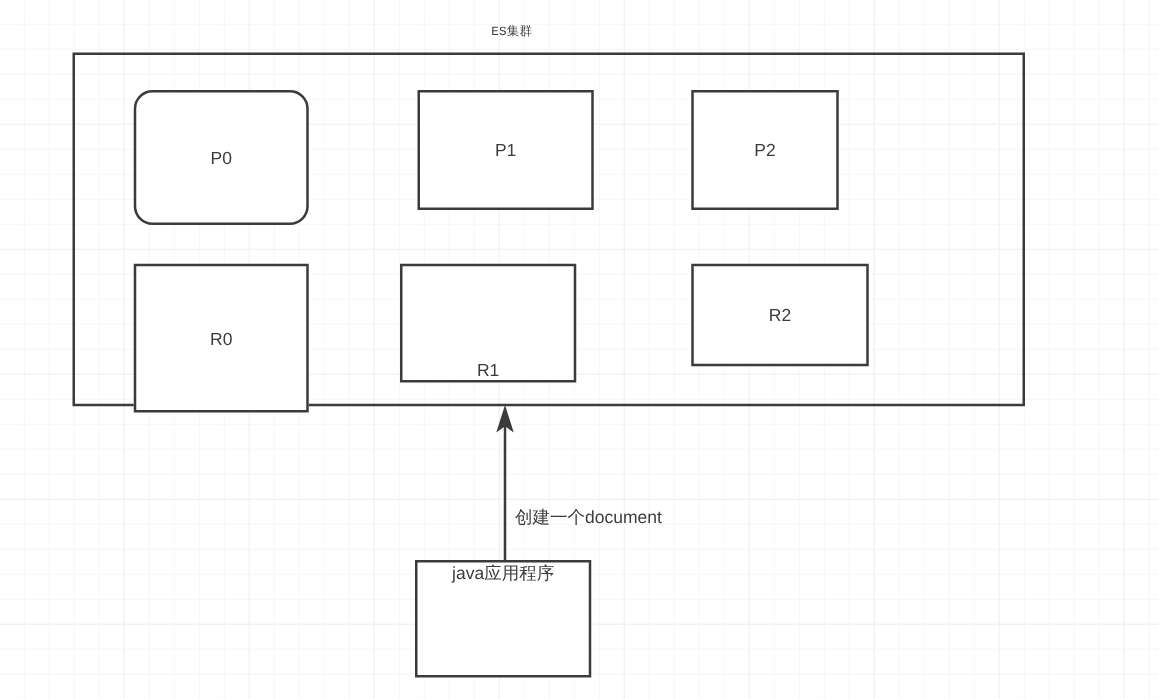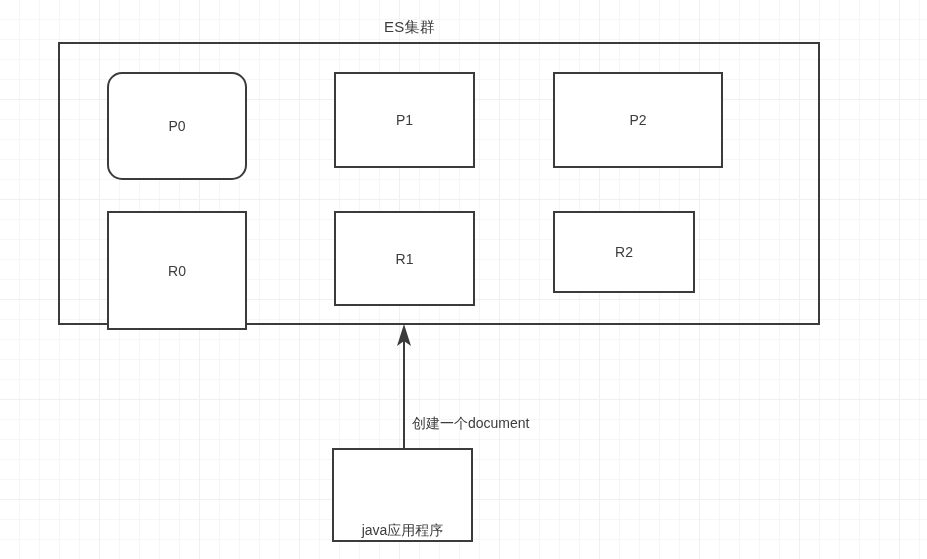--- a/index.html
+++ b/index.html
@@ -31,24 +31,25 @@
       20px 20px;
     background-position: -1px -1px, -1px -1px, -1px -1px, -1px -1px;
   }
 
   .cluster-title {
     position: absolute;
     left: 0;
     top: 18px;
     width: 819px;
     text-align: center;
-    font-size: 15px;
+    font-size: 10px;
     color: #3c3c3c;
     letter-spacing: 0.2px;
     white-space: nowrap;
+    font-family: Liberation Mono, monospace;
   }
 
   .cluster-box {
     position: absolute;
     left: 58px;
     top: 42px;
     width: 762px;
     height: 283px;
     border: 2px solid #3b3b3b;
     background: transparent;
@@ -62,55 +63,55 @@
     box-sizing: border-box;
     display: flex;
     align-items: center;
     justify-content: center;
     font-size: 14px;
     color: #3c3c3c;
   }
 
   .shard-p0 { left: 107px; top: 72px;  width: 140px; height: 108px; border-radius: 15px; }
   .shard-p1 { left: 334px; top: 72px;  width: 141px; height: 96px; text-align: right; }
-  .shard-p2 { left: 553px; top: 72px;  width: 170px; height: 96px; }
+  .shard-p2 { left: 553px; top: 72px;  width: 118px; height: 96px; }
   .shard-r0 { left: 107px; top: 211px; width: 140px; height: 119px; }
-  .shard-r1 { left: 334px; top: 211px; width: 141px; height: 95px; }
+  .shard-r1 { left: 320px; top: 211px; width: 141px; height: 95px; align-items: flex-end; }
   .shard-r2 { left: 553px; top: 211px; width: 142px; height: 82px; }
 
   .app-box {
     position: absolute;
     left: 332px;
     top: 448px;
     width: 141px;
     height: 94px;
     border: 2px solid #3b3b3b;
     background: #ffffff;
     box-sizing: border-box;
     display: flex;
-    align-items: flex-end;
+    align-items: flex-start;
     justify-content: center;
     font-size: 14px;
     color: #3c3c3c;
     white-space: nowrap;
   }
 
   .arrow-svg {
     position: absolute;
     left: 380px;
     top: 320px;
     width: 50px;
     height: 132px;
     overflow: visible;
   }
 
   .arrow-label {
     position: absolute;
     left: 412px;
-    top: 415px;
+    top: 405px;
     font-size: 14px;
     color: #3c3c3c;
     white-space: nowrap;
   }
 </style>
 </head>
 <body>
 
 <div id="canvas">
 

